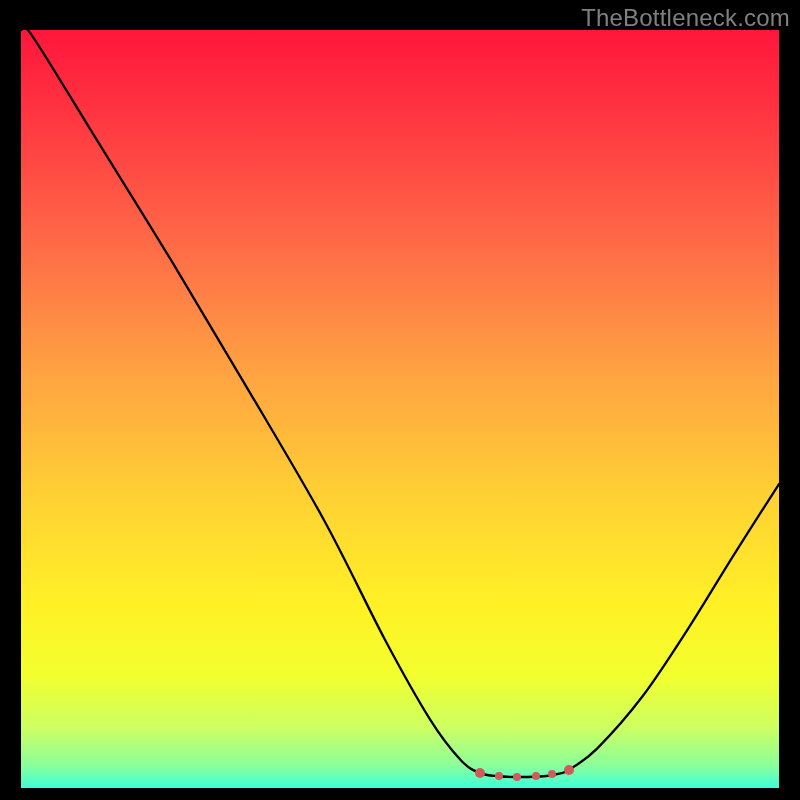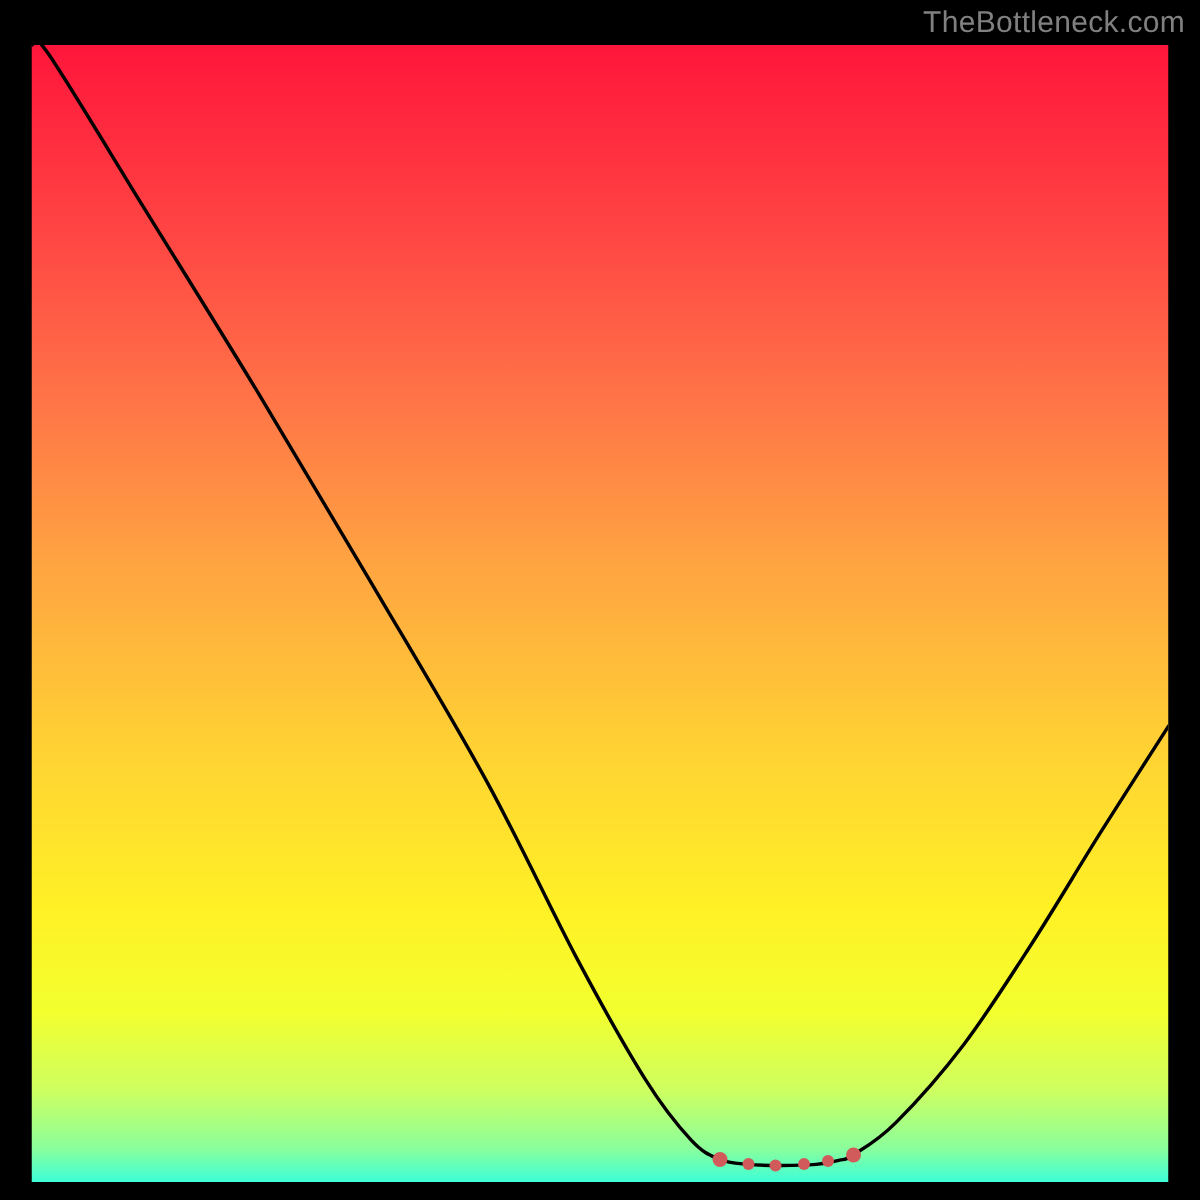--- a/index.html
+++ b/index.html
@@ -17,21 +17,21 @@
     top: 0;
     width: 800px;
     height: 800px;
     background: #000;
   }
   .watermark {
     position: absolute;
     top: 4px;
     right: 10px;
     color: #808080;
-    font-size: 20px;
+    font-size: 24px;
     font-weight: 500;
     letter-spacing: 0.2px;
     z-index: 10;
   }
   .plot {
     position: absolute;
     left: 21px;
     top: 30px;
     width: 758px;
     height: 758px;

